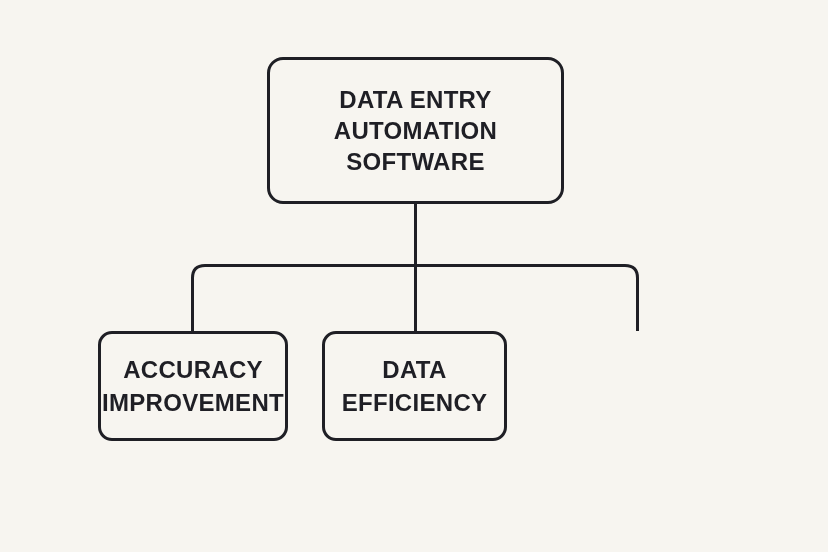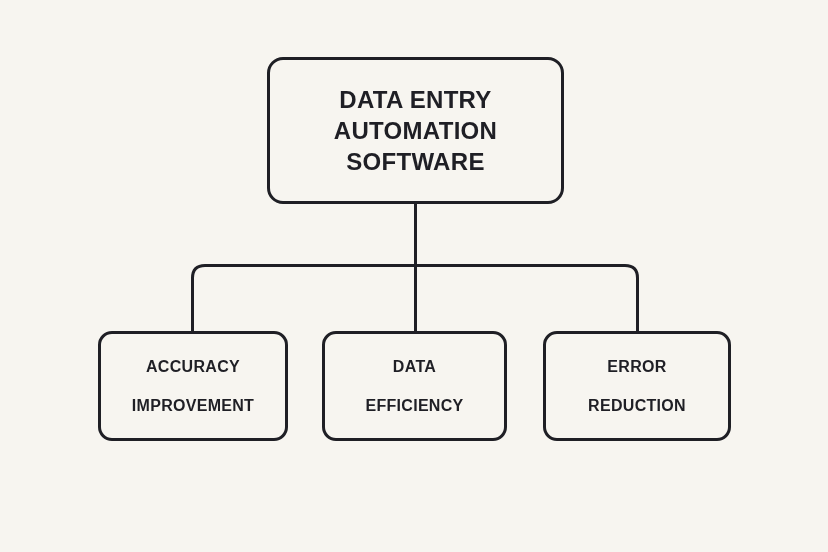--- a/index.html
+++ b/index.html
@@ -49,22 +49,22 @@
   .root-node .node-label {
     font-size: 24px;
     line-height: 31px;
   }
   .child-node {
     top: 331px;
     height: 110px;
     border-radius: 14px;
   }
   .child-node .node-label {
-    font-size: 16px;
-    line-height: 39px;
+    font-size: 24px;
+    line-height: 33px;
     text-align: center;
   }
   .child-0 { left: 98px;  width: 190px; }
   .child-1 { left: 322px; width: 185px; }
   .child-2 { left: 543px; width: 188px; }
 </style>
 </head>
 <body>
 
 <div class="canvas">
@@ -85,18 +85,14 @@
   <div class="node child-node child-0">
     <div class="node-label">ACCURACY
 IMPROVEMENT</div>
   </div>
 
   <div class="node child-node child-1">
     <div class="node-label">DATA
 EFFICIENCY</div>
   </div>
 
-  <div class="node child-node child-2">
-    <div class="node-label">ERROR
-REDUCTION</div>
-  </div>
 
 </div>
 
 </body></html>

